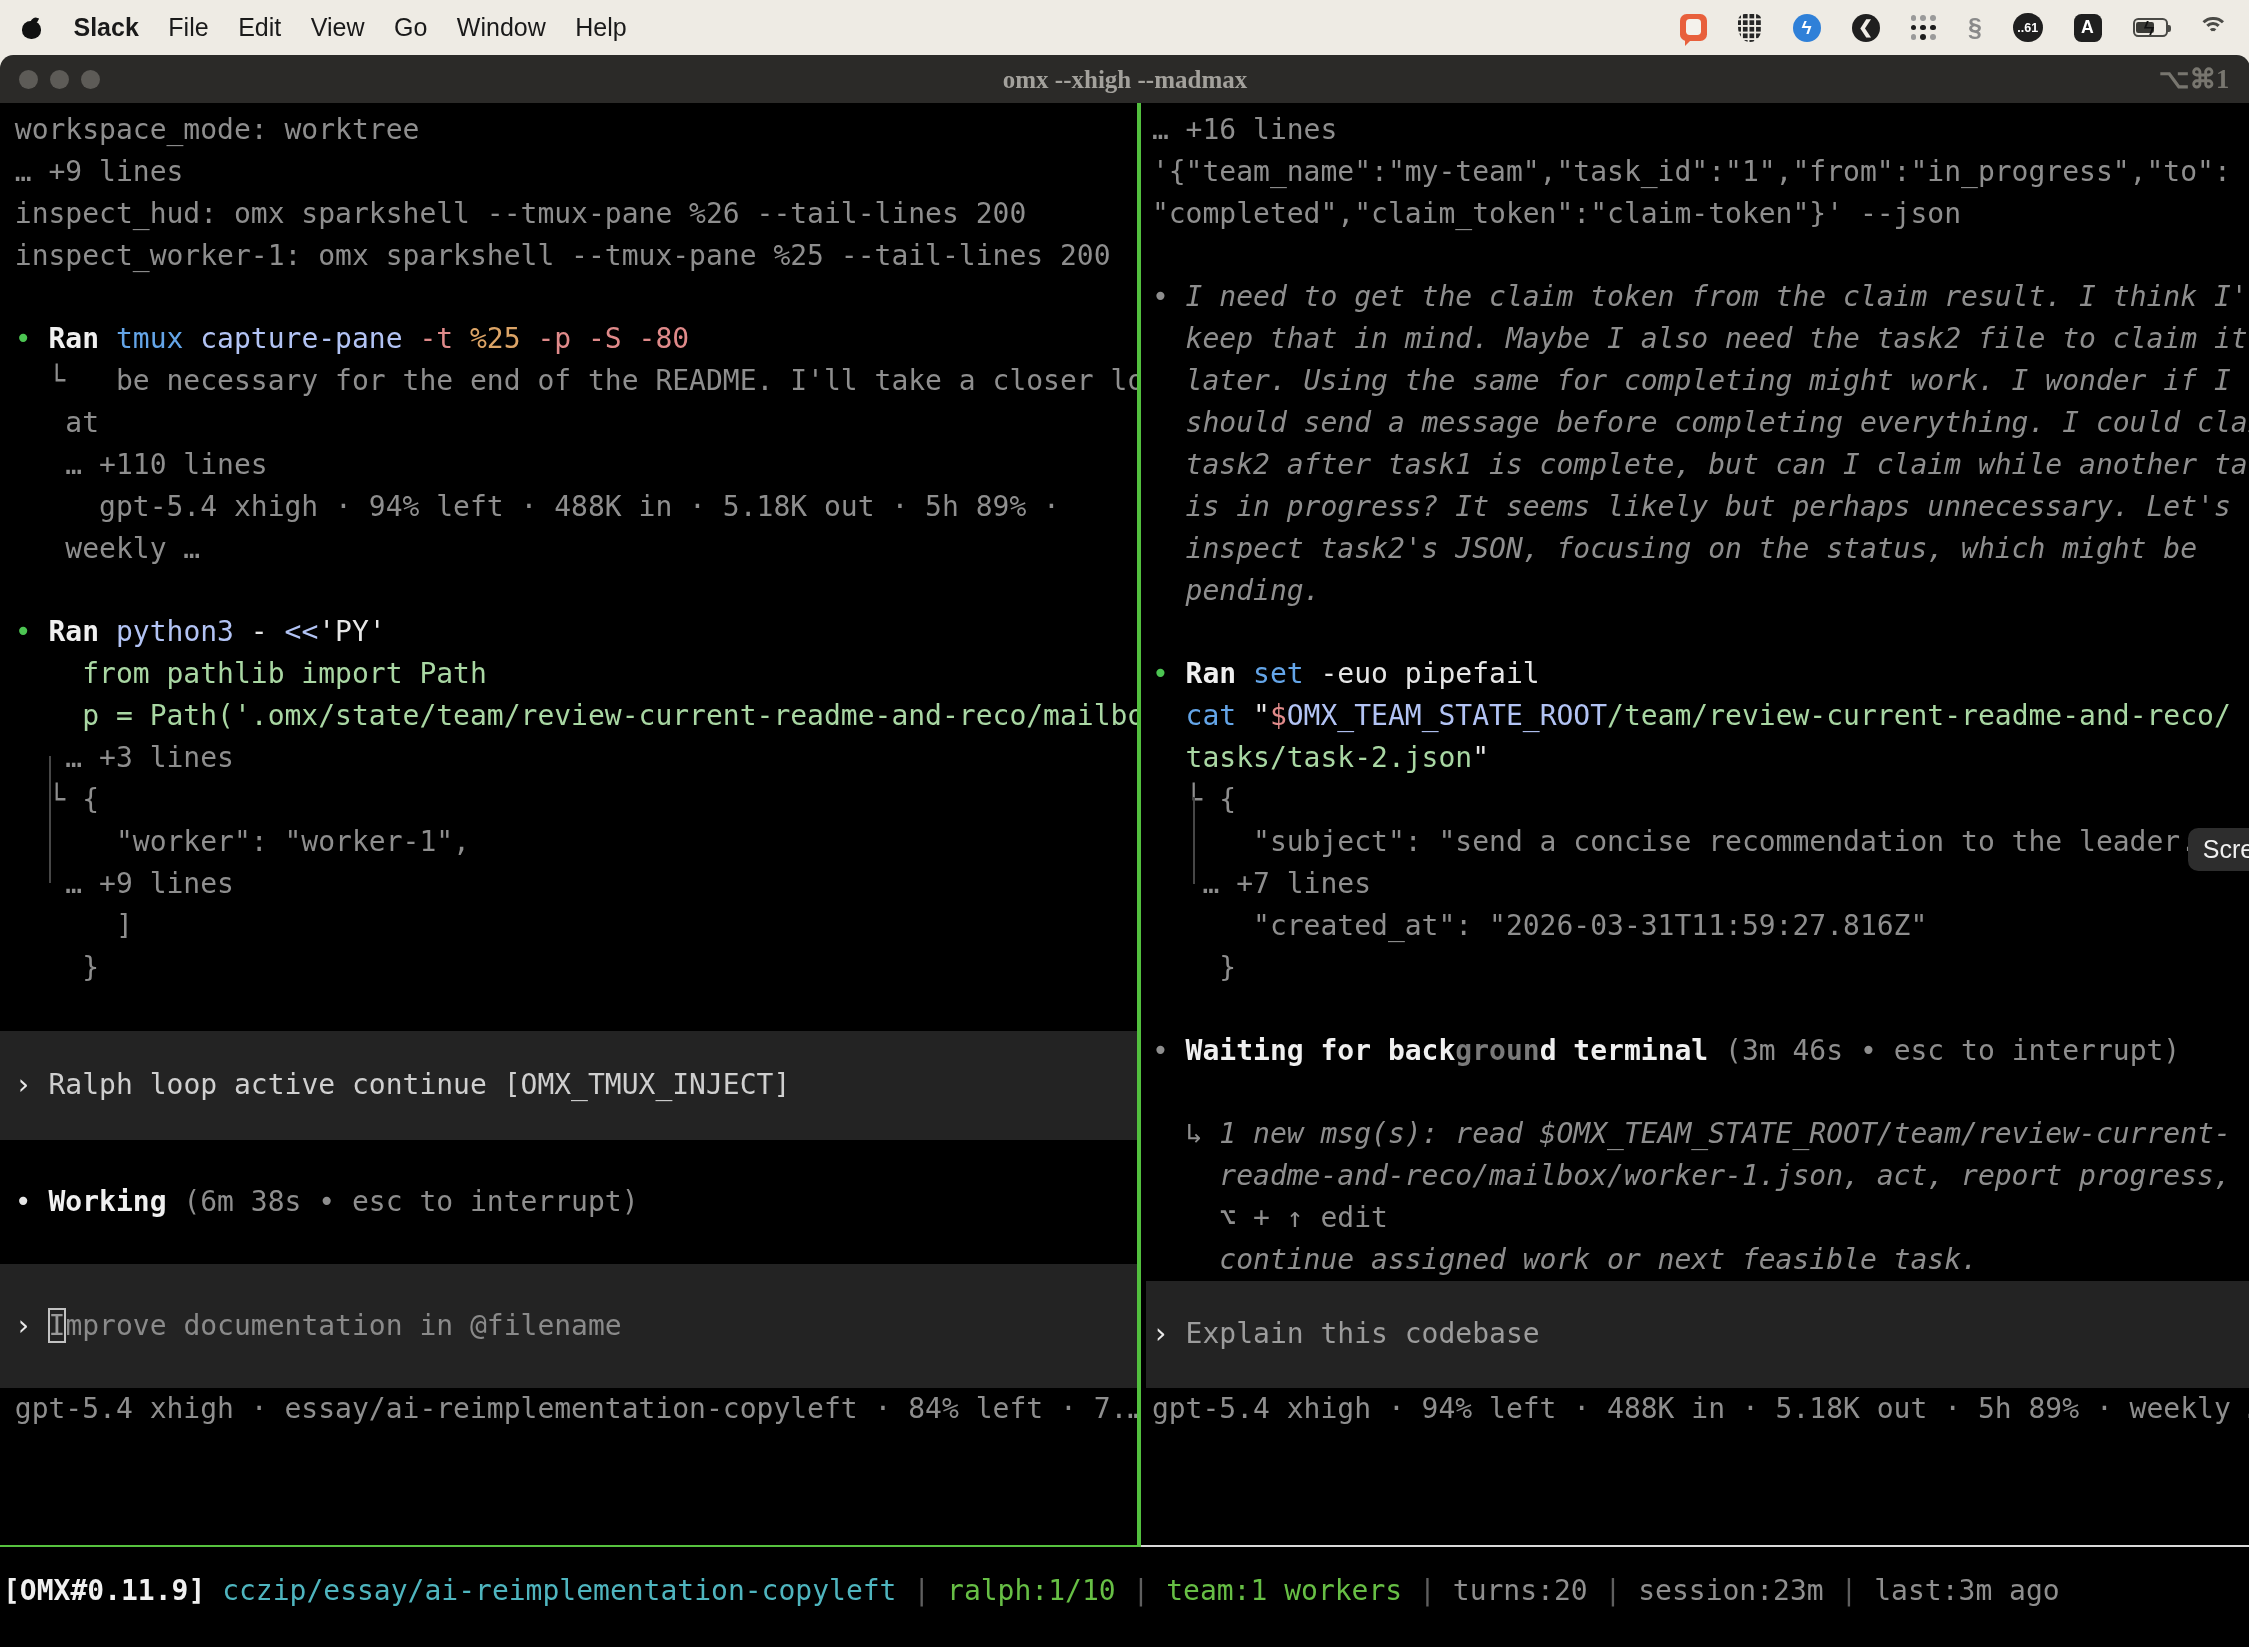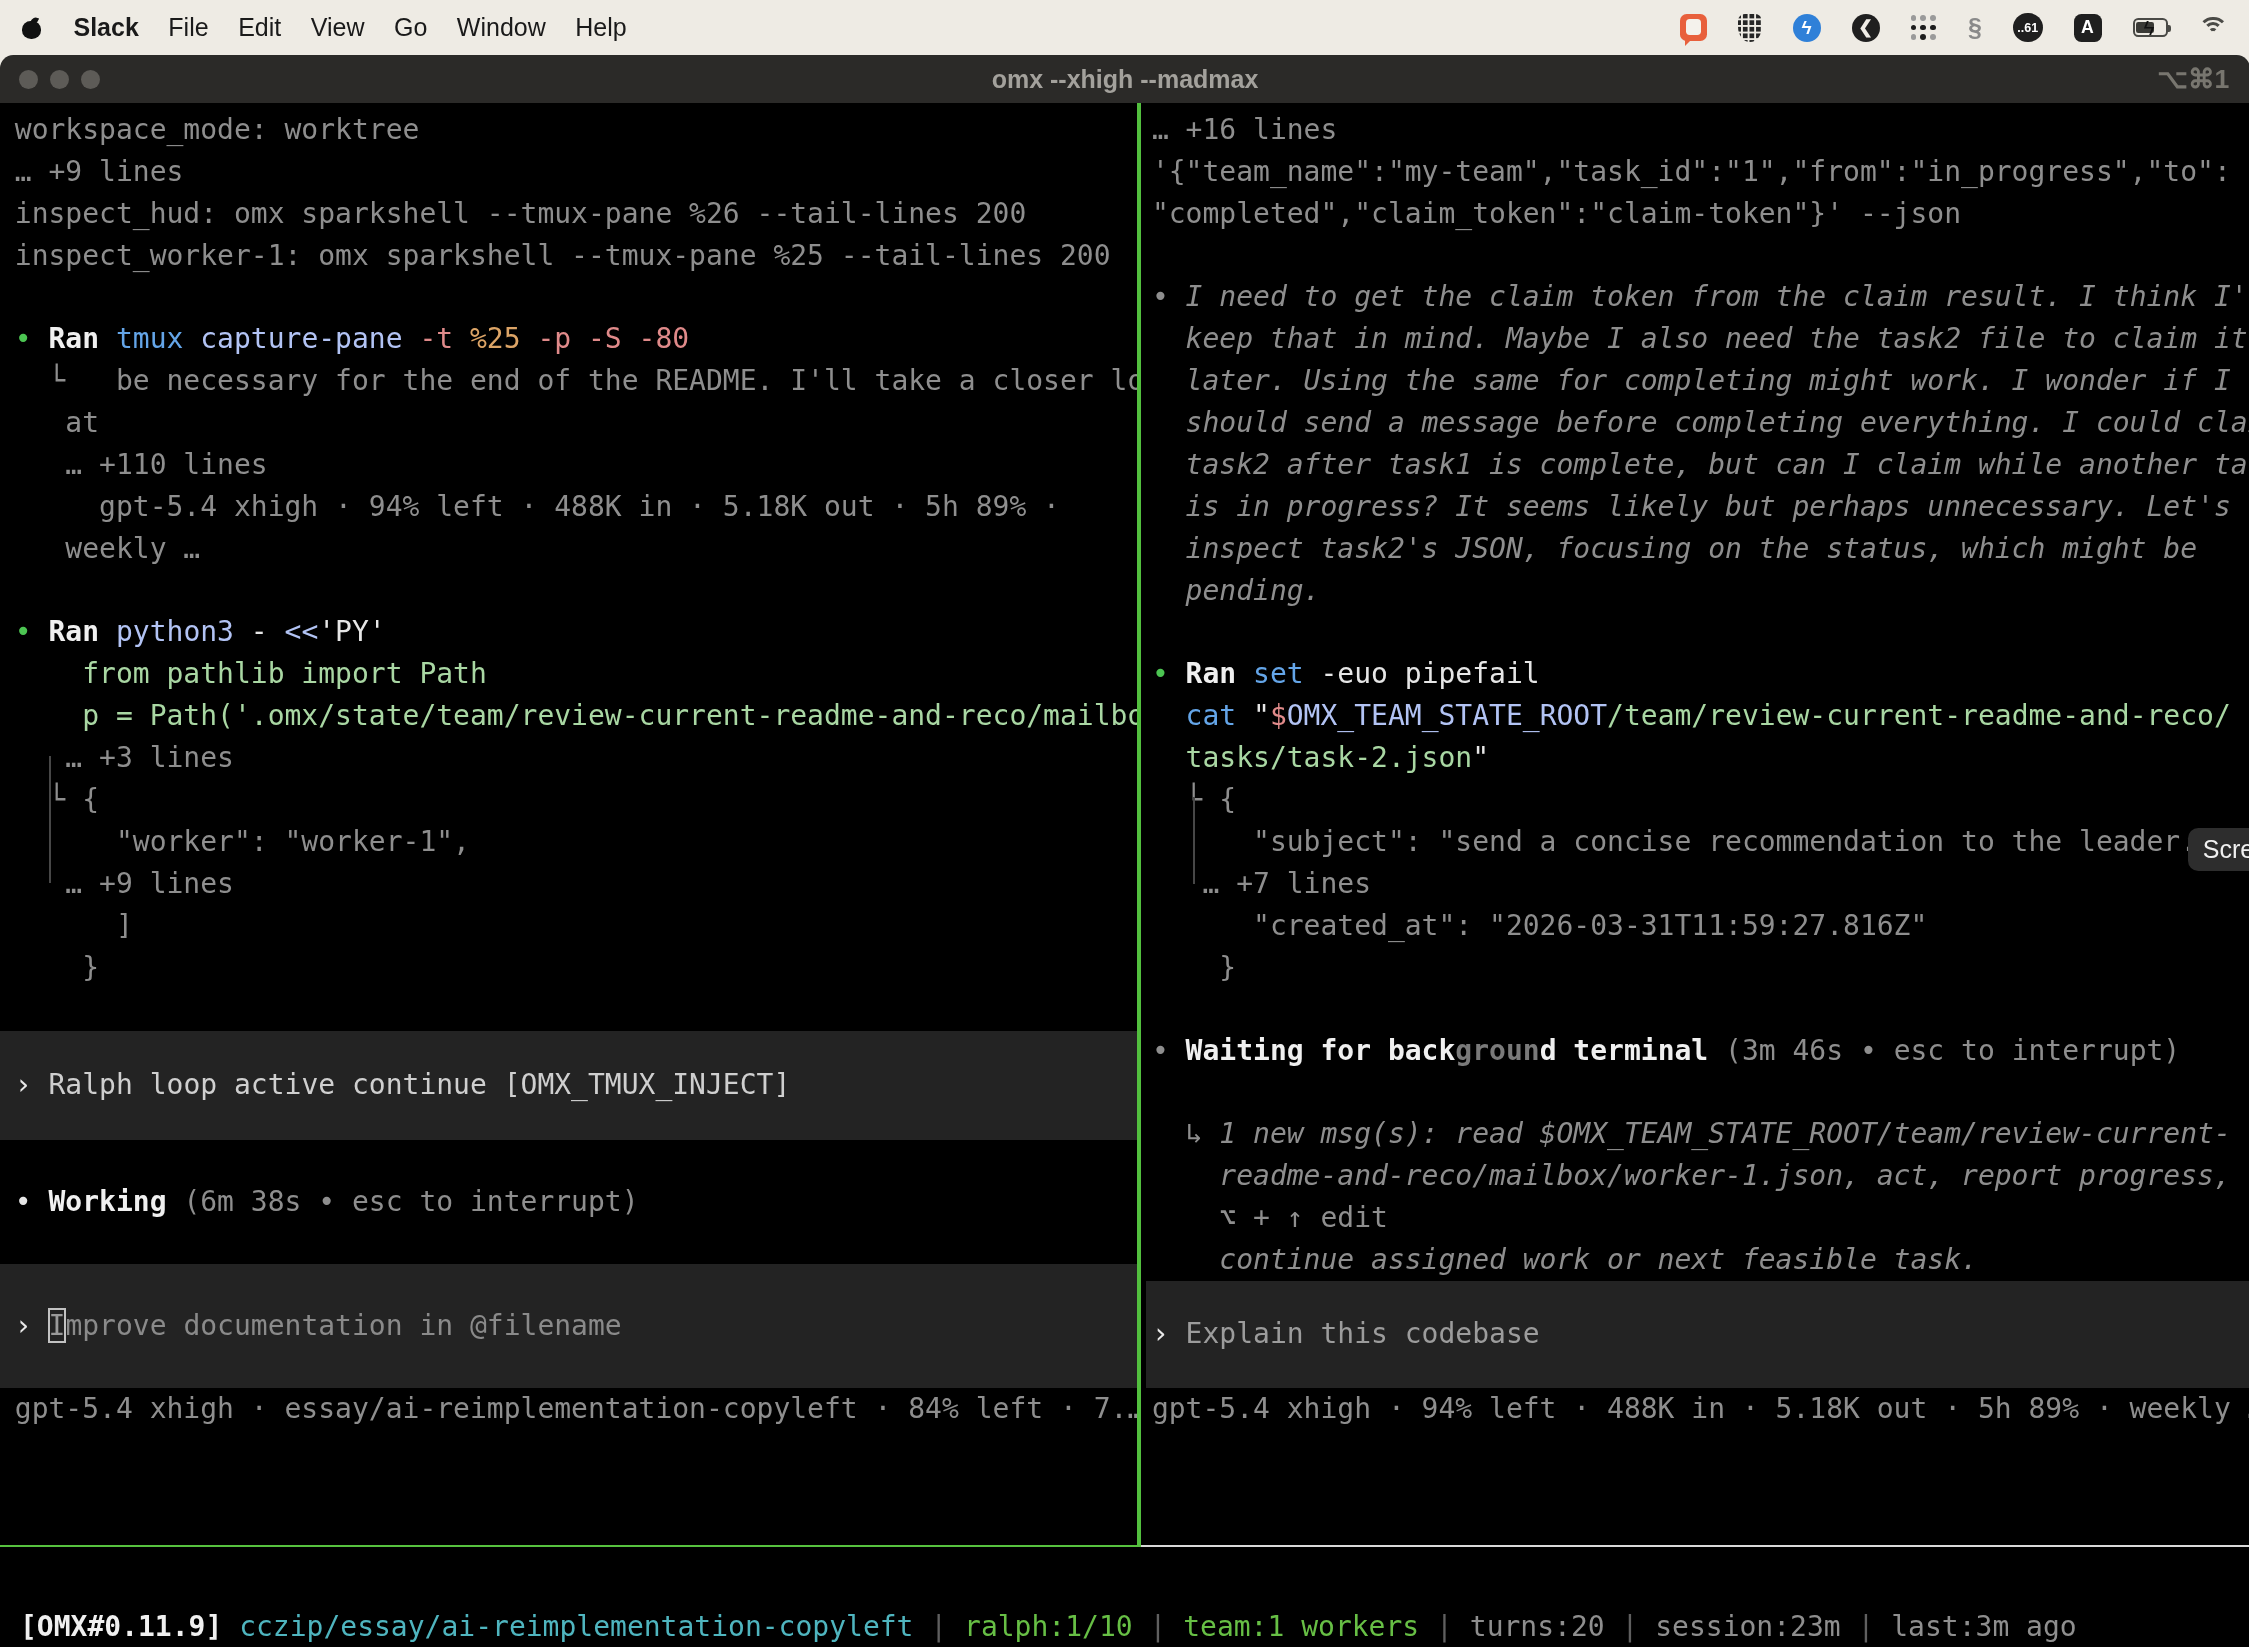--- a/index.html
+++ b/index.html
@@ -38,21 +38,21 @@
   .ic-batt .bolt { position:absolute; left:8.9px; top:-4.4px; font-size:20.7px; color:#111; }
   .ic-wifi { position:relative; width:29.5px; height:22px; }
   .ic-wifi i { position:absolute; left:50%; border:3px solid #4a4a46; border-color:#4a4a46 transparent transparent transparent; border-radius:50%; }
   .ic-wifi .w1 { width:29.5px; height:29.5px; top:0; transform:translateX(-50%); }
   .ic-wifi .w2 { width:19px; height:19px; top:5.9px; transform:translateX(-50%); }
   .ic-wifi .w3 { width:8.9px; height:8.9px; top:11.8px; transform:translateX(-50%); }
 
   
   .deskstrip { position:absolute; top:55px; left:0; width:100%; height:29.5px; background:#eeebe4; z-index:1; }
   .titlebar { position:absolute; top:55px; left:0; width:100%; height:49px; background:#2b2a28;
-              border-radius:13.3px 13.3px 0 0; z-index:2; font-family:Liberation Sans, sans-serif; }
+              border-radius:13.3px 13.3px 0 0; z-index:2; font-family:Liberation Serif, serif; }
   .lights { position:absolute; left:19px; top:14.8px; display:flex; gap:11.8px; }
   .light { width:19px; height:19px; border-radius:50%; background:#5d5b57; }
   .wtitle { position:absolute; left:0; right:0; top:0; height:49px; line-height:49px; text-align:center;
             color:#a3a19c; font-size:25px; font-weight:600; }
   .wshort { position:absolute; right:20.7px; top:0; height:49px; line-height:49px; color:#78766f; font-size:26.6px; font-weight:600; }
 
   
   .terminal { position:absolute; top:103px; left:0; width:100%; height:1544px; background:#000; z-index:2; }
   .pane { position:absolute; top:0; overflow:hidden; padding-top:5.9px; }
   .pane-left  { left:0; width:1137px; height:1439px; }
@@ -87,21 +87,21 @@
   .sep-right { position:absolute; left:1141px; top:1442px; width:1109px; height:2.2px; background:#d8d8d8; }
   .guide { position:absolute; width:1.5px; background:#474747; }
   .guide-l { left:49px; top:653px; height:127px; }
   .guide-r { left:1193px; top:694px; height:87px; }
 
   .tooltip { position:absolute; left:2188px; top:725px; width:103px; height:43px; background:#2d2d2d;
              border-radius:10.3px; color:#f0f0f0; font-family:"Liberation Sans", sans-serif; font-size:25px;
              line-height:43px; padding-left:14.8px; z-index:4; }
 
   .omxline { position:absolute; left:0; top:1467px; width:100%; }
-  .omxline .line { padding-left:20px;margin-top:36px; }
+  .omxline .line { padding-left:3px; }
 </style>
 </head>
 <body>
 
 <div class="screen">
 
   <div class="menubar">
     <span class="apple">
         <span class="leaf"></span>
         <span class="body"></span>

